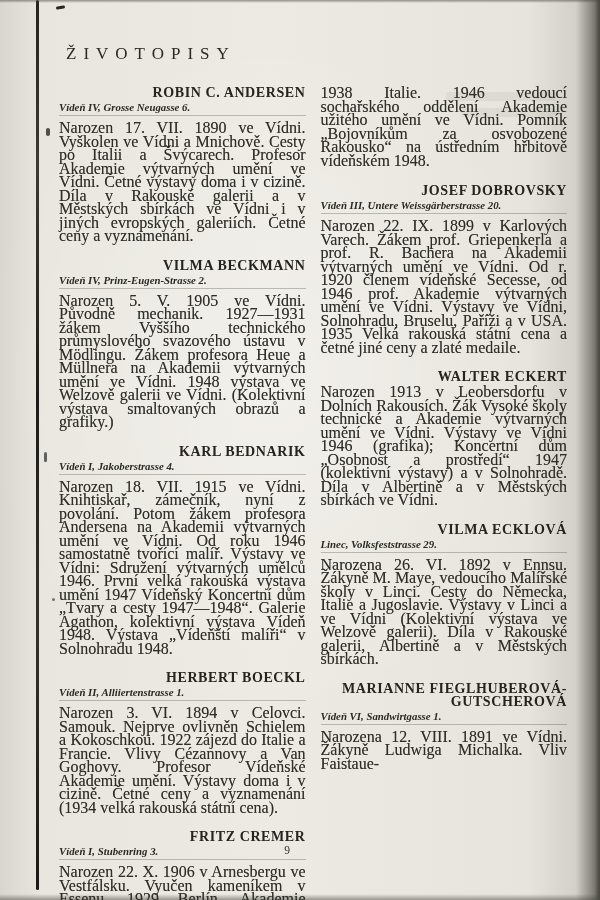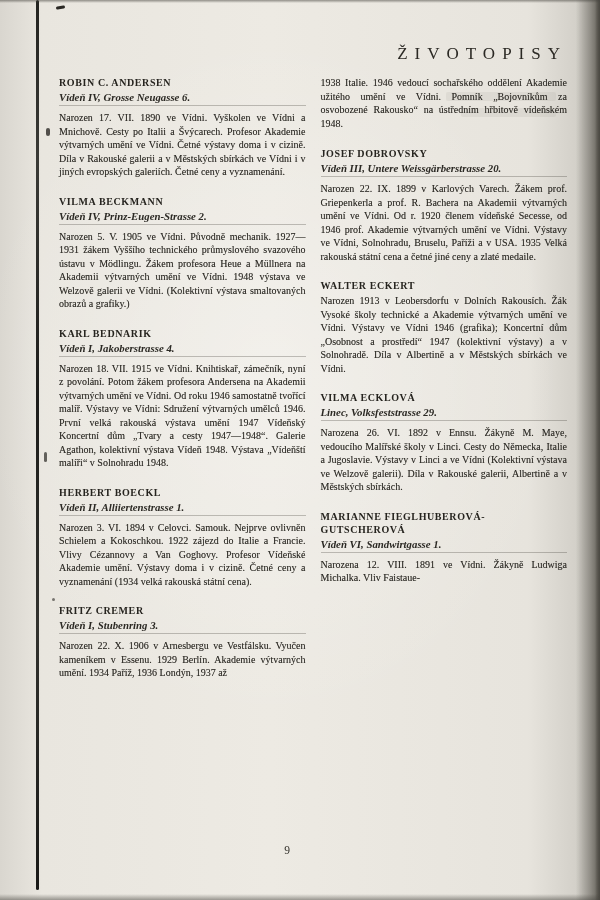--- a/index.html
+++ b/index.html
@@ -38,38 +38,38 @@
   .speck-2 { left: 46px; top: 128px; width: 4px; height: 8px; opacity: 0.8; border-radius: 2px; }
   .speck-3 { left: 44px; top: 452px; width: 3px; height: 10px; opacity: 0.7; border-radius: 2px; }
   .speck-4 { left: 52px; top: 598px; width: 3px; height: 3px; opacity: 0.6; }
   .ghost { position: absolute; background: rgba(90,85,75,0.07); border-radius: 2px; }
   .ghost-1 { right: 44px; top: 92px; width: 110px; height: 9px; }
   .ghost-2 { right: 44px; top: 108px; width: 95px; height: 9px; }
 
   
   .content { position: absolute; left: 59px; right: 33px; top: 44px; }
   .title {
-    margin: 0 0 12px 0; text-align: right;
+    margin: 0 0 22px 0; text-align: left;
     font-size: 17px; font-weight: normal; letter-spacing: 7px; text-indent: 7px;
     color: #2b2924;
   }
   .columns { display: flex; gap: 15px; }
   .col { flex: 1 1 0; min-width: 0; }
   .entry { margin-bottom: 16px; }
   .entry-name {
-    margin: 0 0 2px 0; font-size: 10px; font-weight: bold; letter-spacing: 0.6px;
-    color: #26241f; line-height: 13px;
+    margin: 0 0 2px 0; font-size: 14px; font-weight: bold; letter-spacing: 0.6px;
+    color: #26241f; line-height: 13px; text-align: right;
   }
   .entry-address {
     margin: 0 0 5px 0; font-size: 10.8px; font-style: italic; font-weight: bold;
     color: #2b2924; padding-bottom: 2px;
     border-bottom: 1px solid rgba(50,46,38,0.28);
   }
   .entry-body {
-    margin: 0; font-size: 10px; line-height: 13.5px; text-align: justify;
+    margin: 0; font-size: 16px; line-height: 13.5px; text-align: justify;
     color: #2f2d28; text-shadow: 0 0 0.4px rgba(40,38,32,0.45);
     hyphens: auto; -webkit-hyphens: auto;
   }
   .continuation { margin-bottom: 17px; }
   .page-number {
     position: absolute; bottom: 44px; left: 0; right: 26px; text-align: center;
     font-size: 11.5px; color: #33312b;
   }
 </style>
 </head>

